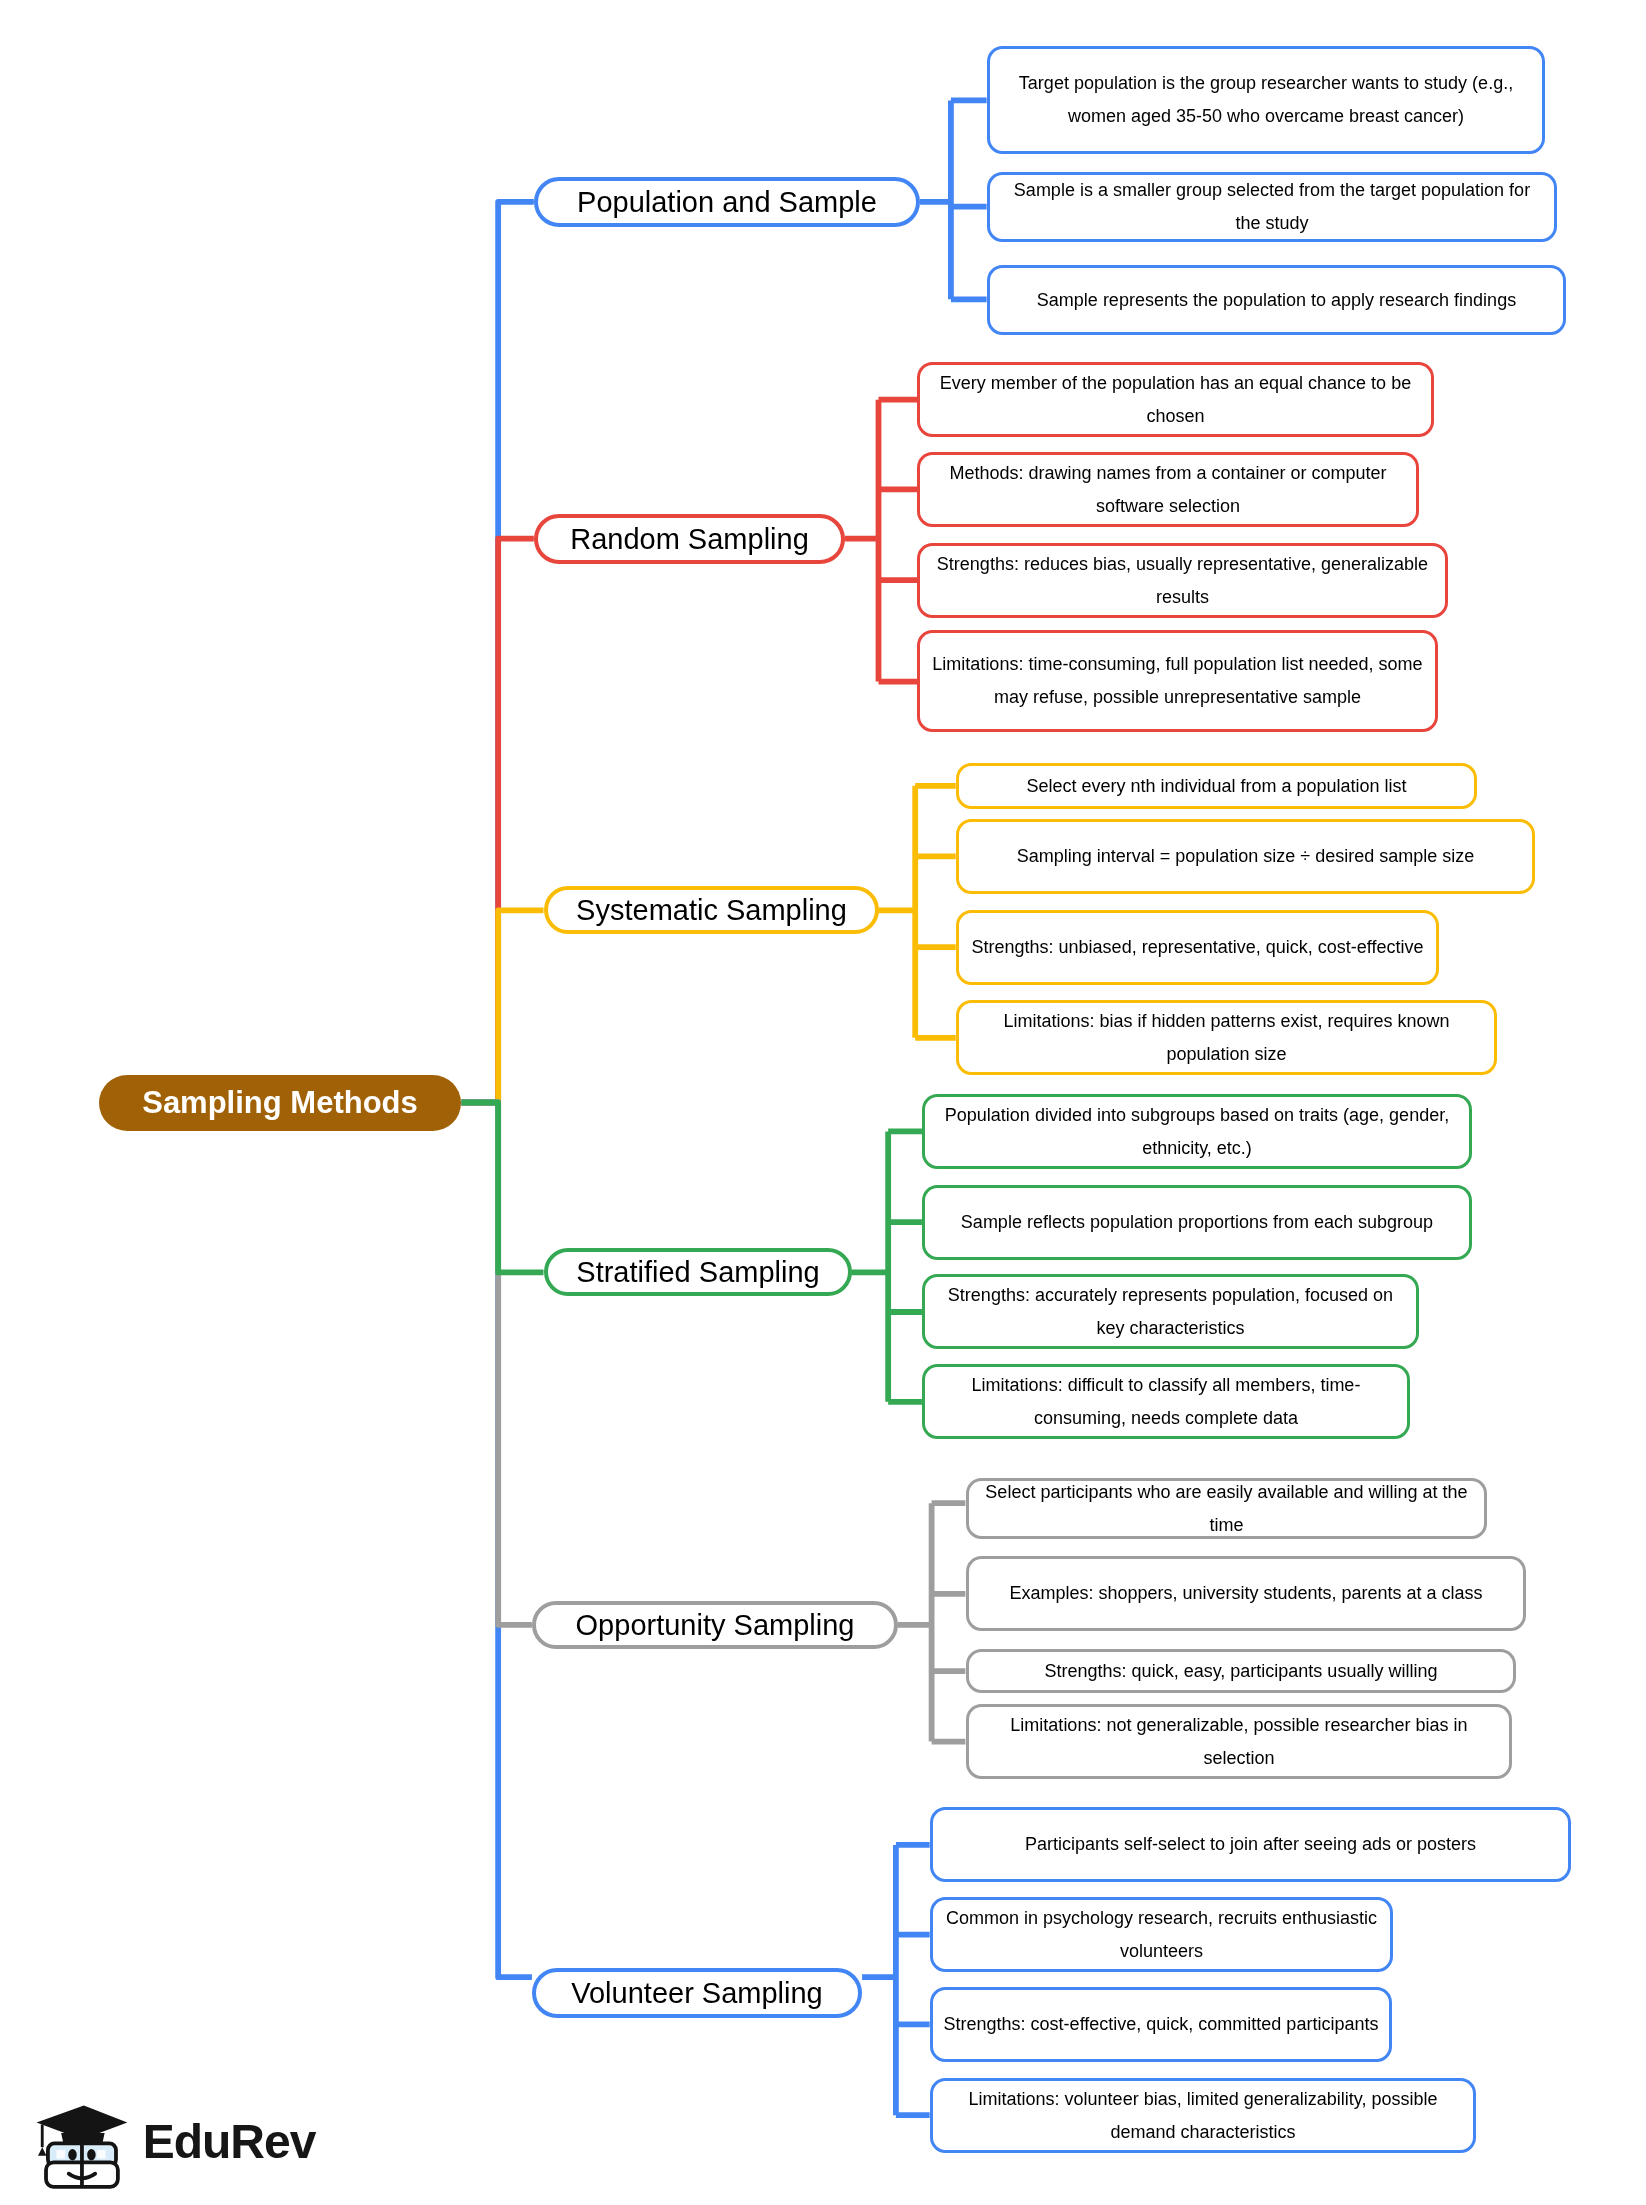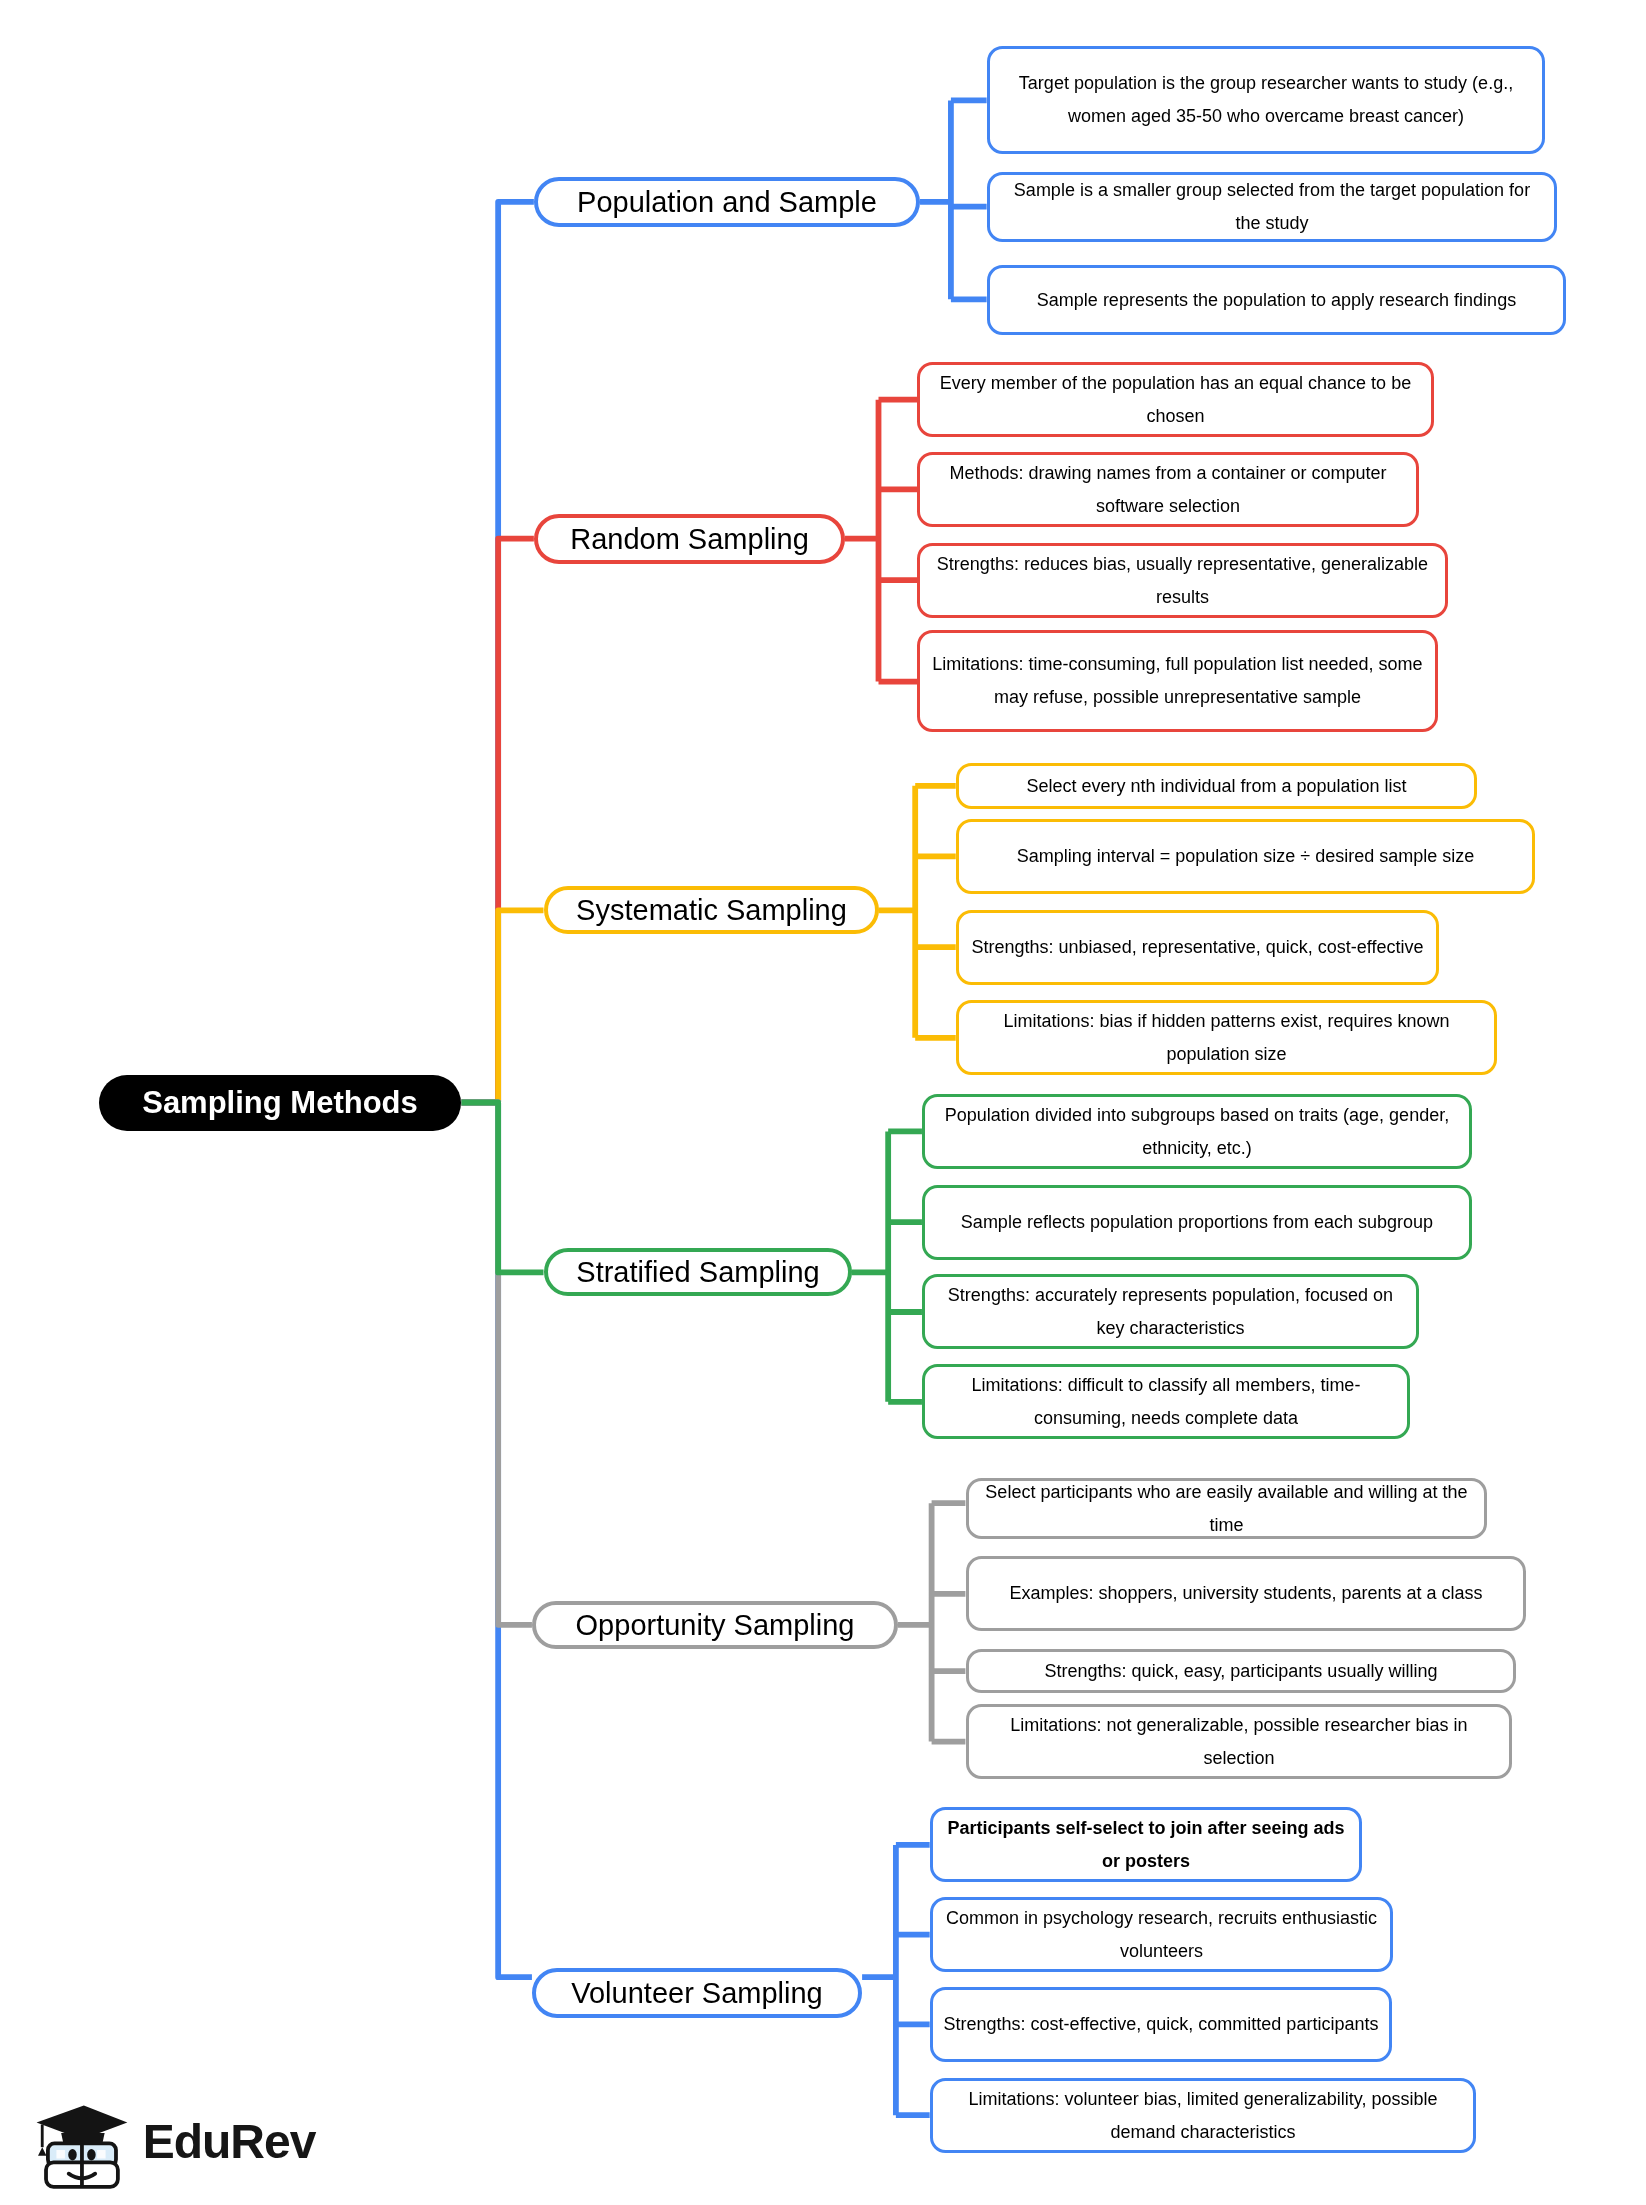--- a/index.html
+++ b/index.html
@@ -4,21 +4,21 @@
 <style>
   html,body{margin:0;padding:0;background:#ffffff;}
   body{font-family:"Liberation Sans","DejaVu Sans",sans-serif;}
   .canvas{position:relative;width:1646px;height:2205px;background:#ffffff;overflow:hidden;}
   svg.wires{position:absolute;left:0;top:0;pointer-events:none;}
   .wire{fill:none;stroke-width:6;stroke-linejoin:round;}
   .s-blue{stroke:#4285F4}.s-red{stroke:#E8453C}.s-yellow{stroke:#FBBC05}
   .s-green{stroke:#34A853}.s-gray{stroke:#9E9E9E}
   .node{position:absolute;box-sizing:border-box;background:#fff;color:#000;
         display:flex;align-items:center;justify-content:center;text-align:center;}
-  .root{background:#000000;color:#fff;font-weight:bold;font-size:31px;
+  .root{background:#a16207;color:#fff;font-weight:bold;font-size:31px;
         border-radius:28px;white-space:nowrap;}
   .branch{border:4.8px solid #000;border-radius:25px;font-size:29px;white-space:nowrap;}
   .leaf{border:3.9px solid #000;border-radius:15.4px;font-size:18px;line-height:33px;
         padding:3.9px 9.7px;}
   .b-blue{border-color:#4285F4}.b-red{border-color:#E8453C}.b-yellow{border-color:#FBBC05}
   .b-green{border-color:#34A853}.b-gray{border-color:#9E9E9E}
   .logo{position:absolute;left:29px;top:2093px;display:flex;align-items:center;gap:9.7px;}
   .logo-text{font-size:48px;font-weight:bold;color:#161616;letter-spacing:-1px;}
 </style>
 </head>
@@ -75,21 +75,21 @@
   <div class="node leaf b-green" style="left:922px;top:1094px;width:550px;height:75px;">Population divided into subgroups based on traits (age, gender, ethnicity, etc.)</div>
   <div class="node leaf b-green" style="left:922px;top:1185px;width:550px;height:75px;">Sample reflects population proportions from each subgroup</div>
   <div class="node leaf b-green" style="left:922px;top:1274px;width:497px;height:75px;">Strengths: accurately represents population, focused on key characteristics</div>
   <div class="node leaf b-green" style="left:922px;top:1364px;width:488px;height:75px;">Limitations: difficult to classify all members, time-consuming, needs complete data</div>
 
   <div class="node leaf b-gray" style="left:966px;top:1466px;width:521px;height:61px;margin-top:12px;">Select participants who are easily available and willing at the time</div>
   <div class="node leaf b-gray" style="left:966px;top:1556px;width:560px;height:75px;">Examples: shoppers, university students, parents at a class</div>
   <div class="node leaf b-gray" style="left:966px;top:1649px;width:550px;height:44px;">Strengths: quick, easy, participants usually willing</div>
   <div class="node leaf b-gray" style="left:966px;top:1704px;width:546px;height:75px;">Limitations: not generalizable, possible researcher bias in selection</div>
 
-  <div class="node leaf b-blue" style="left:930px;top:1807px;width:432px;height:75px;font-weight:bold;">Participants self-select to join after seeing ads or posters</div>
+  <div class="node leaf b-blue" style="left:930px;top:1807px;width:641px;height:75px;">Participants self-select to join after seeing ads or posters</div>
   <div class="node leaf b-blue" style="left:930px;top:1897px;width:463px;height:75px;">Common in psychology research, recruits enthusiastic volunteers</div>
   <div class="node leaf b-blue" style="left:930px;top:1987px;width:462px;height:75px;">Strengths: cost-effective, quick, committed participants</div>
   <div class="node leaf b-blue" style="left:930px;top:2078px;width:546px;height:75px;">Limitations: volunteer bias, limited generalizability, possible demand characteristics</div>
 
   <div class="logo">
     <svg width="104" height="97" viewBox="0 0 110 100">
       <path d="M14 32 L14 56" stroke="#141414" stroke-width="3" fill="none"></path>
       <path d="M14 56 l4.5 9 l-9 0 z" fill="#141414"></path>
       <path d="M8 30 L58 12 L104 30 L56 48 Z" fill="#141414"></path>
       <path d="M34 41 L80 41 L77 55 Q56 63 37 55 Z" fill="#141414"></path>

